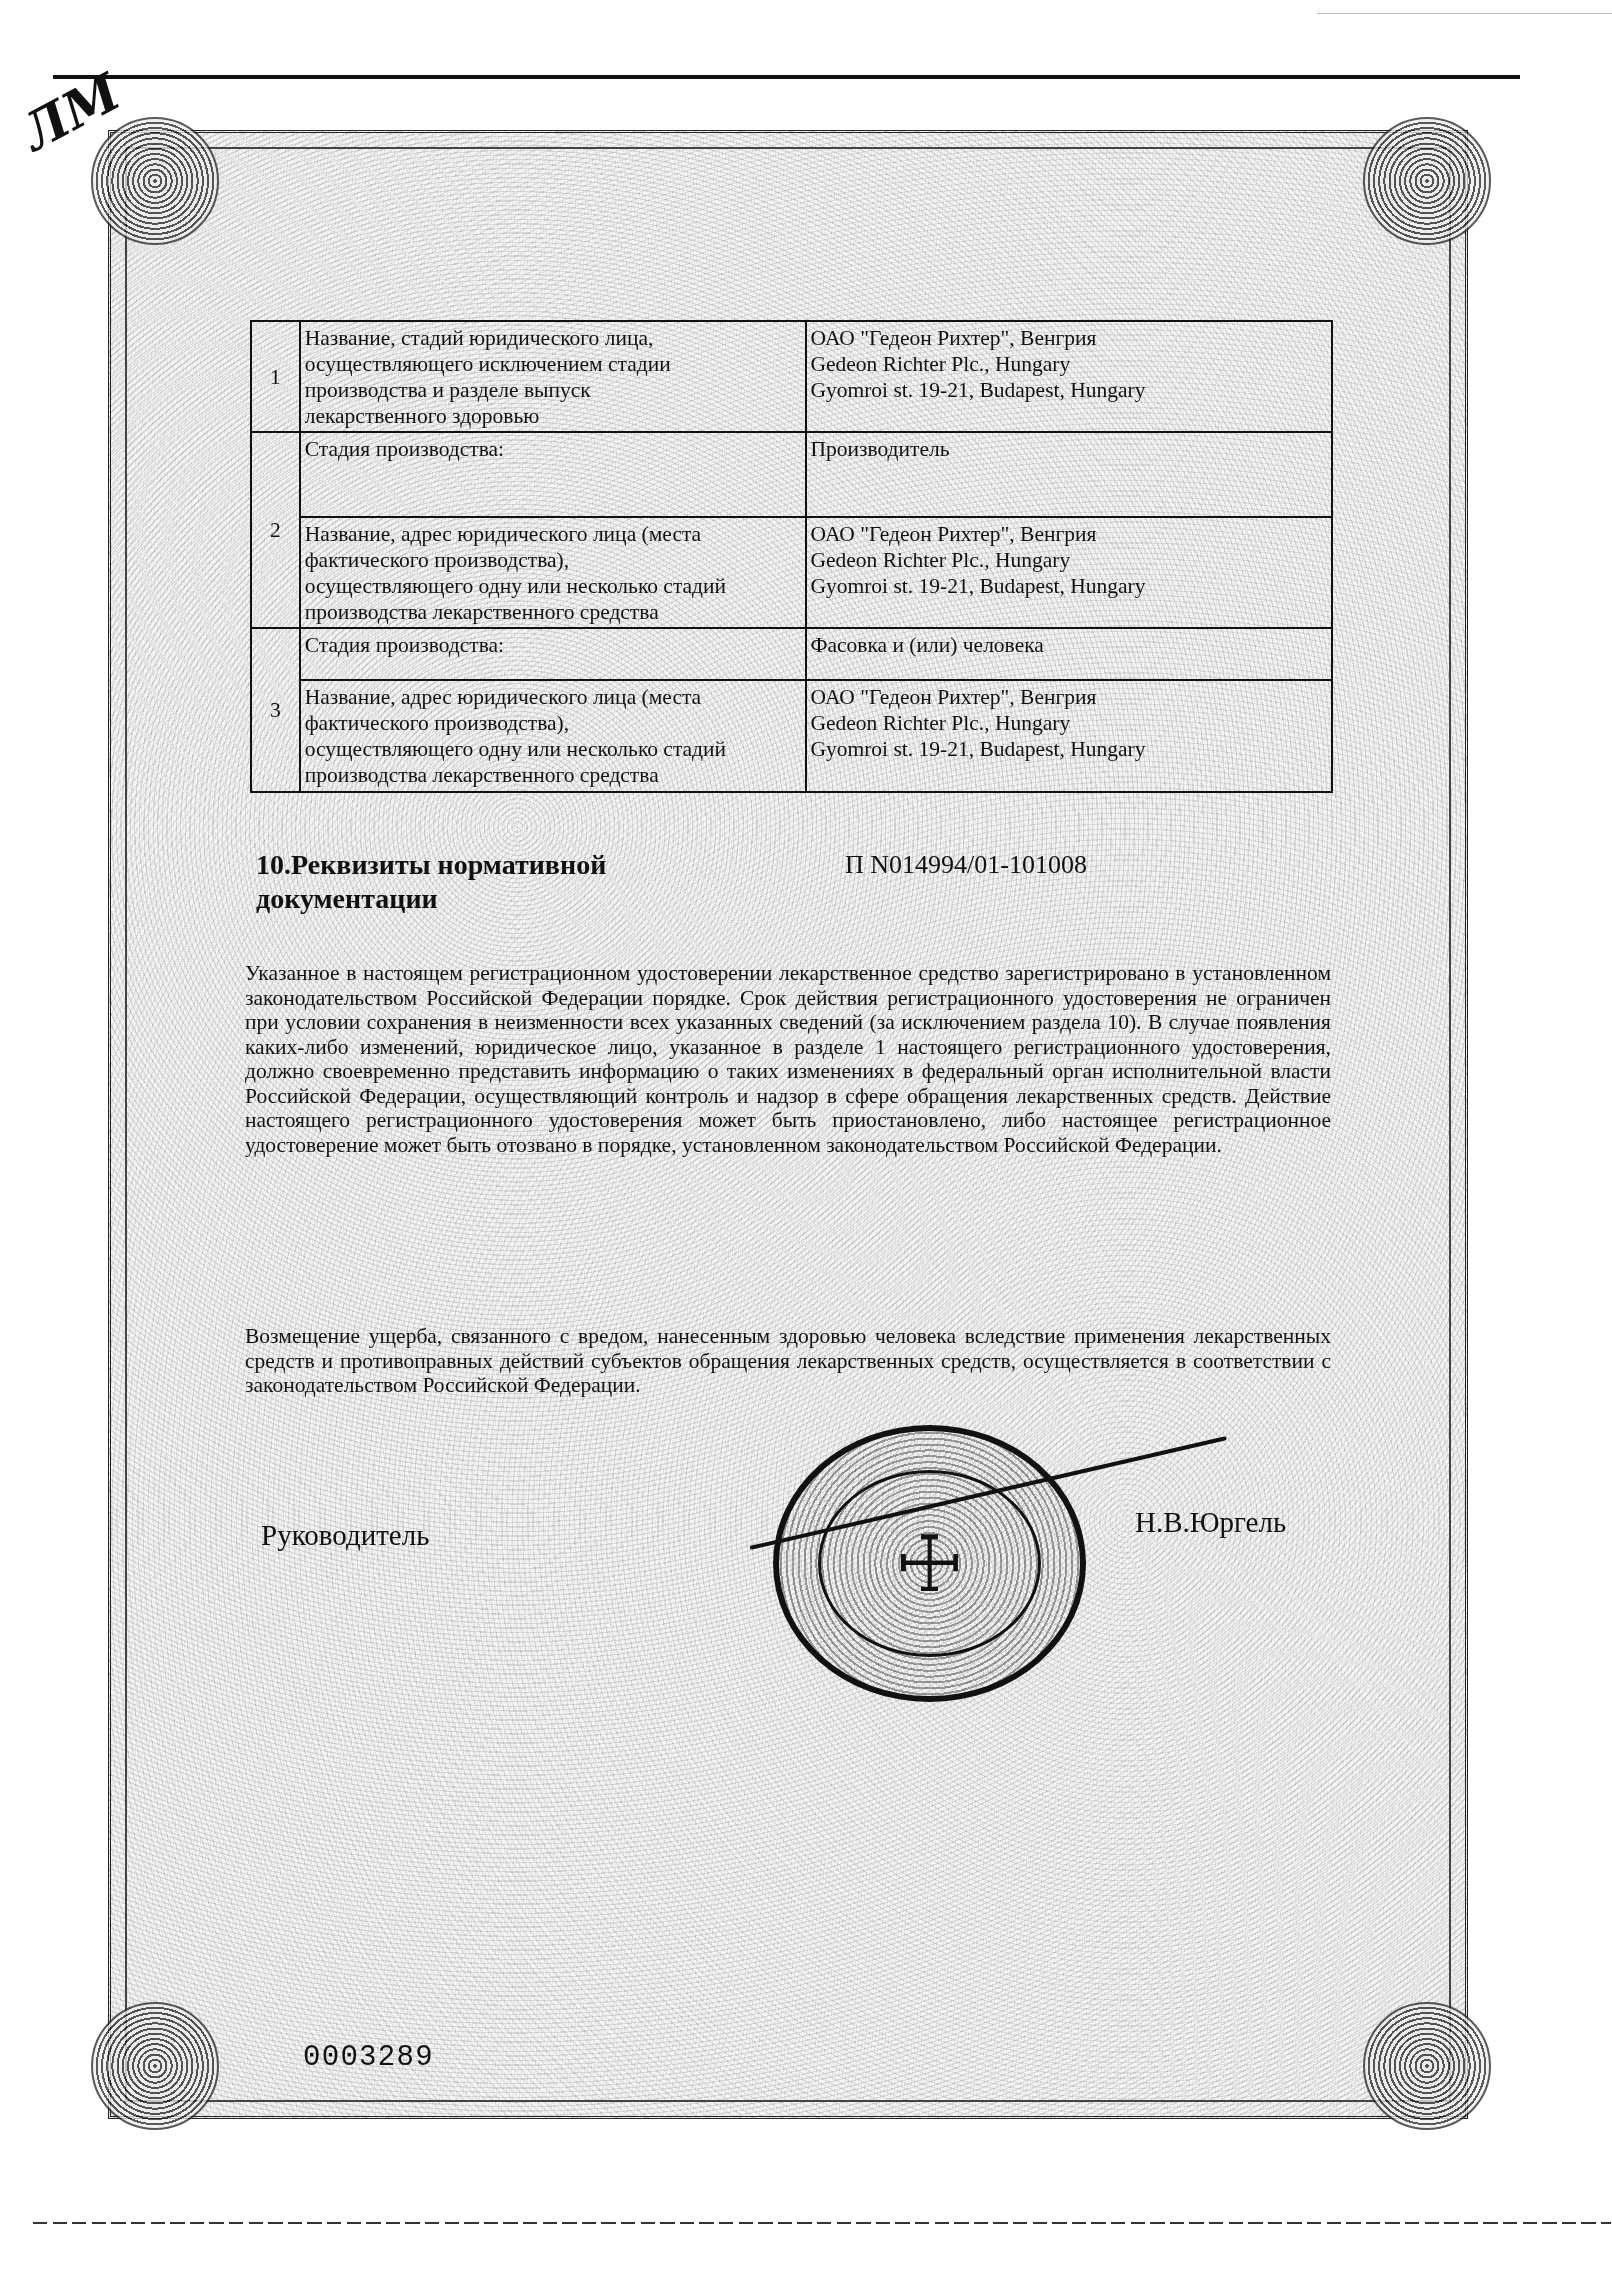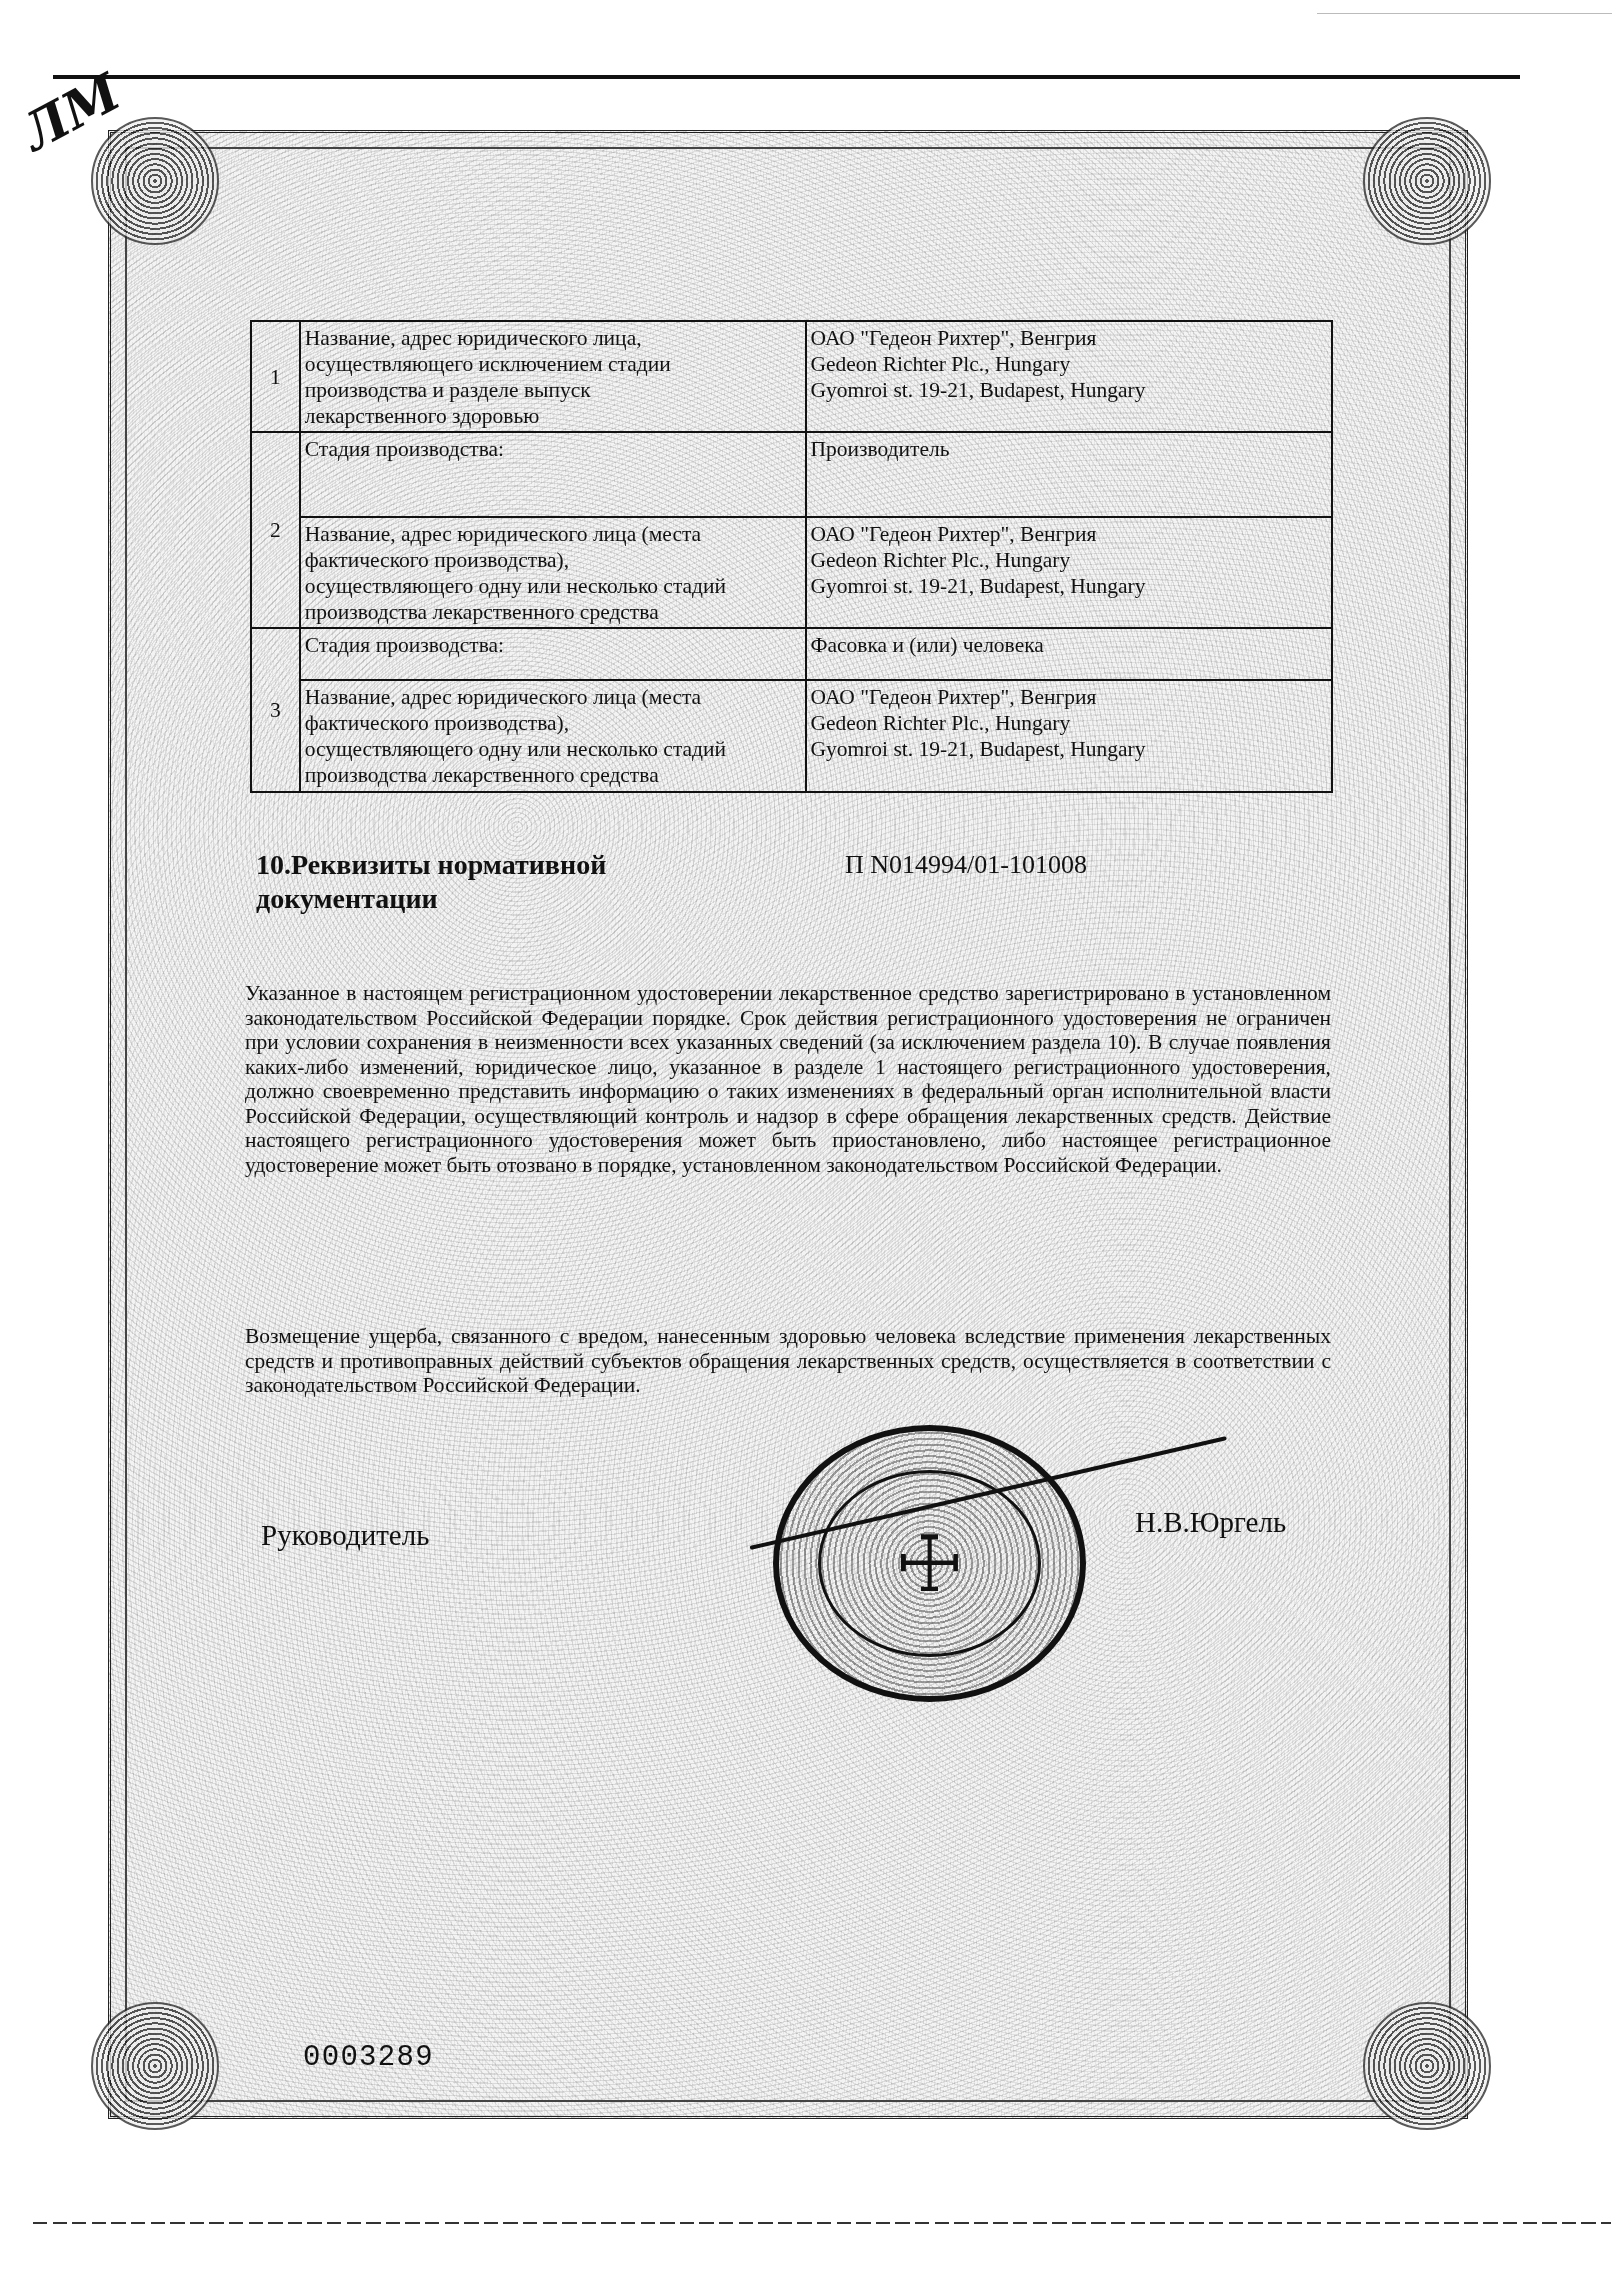--- a/index.html
+++ b/index.html
@@ -37,21 +37,21 @@
   .tbl { position: absolute; left: 250px; top: 320px; width: 1083px; border-collapse: collapse; }
   .tbl td { border: 2.6px solid #111; vertical-align: top; font-size: 21.5px; line-height: 26px; padding: 2.6px 3.9px; }
   .tbl td.num { width: 39px; text-align: center; vertical-align: middle; font-size: 21.5px; }
   .tbl td.lbl { width: 496px; }
   .tbl .ln { display: block; }
 
   .sec-head { position: absolute; left: 256px; top: 848px; font-size: 28px; font-weight: bold; line-height: 34px; }
   .sec-ref { position: absolute; left: 845px; top: 848px; font-size: 26px; line-height: 34px; }
 
   .para { position: absolute; left: 245px; width: 1086px; font-size: 21.5px; line-height: 24.5px; text-align: justify; }
-  .p1 { top: 981px; }
+  .p1 { top: 961px; }
   .p2 { top: 1324px; font-weight: normal; }
 
   .sig-role { position: absolute; left: 261px; top: 1519px; font-size: 29px; }
   .sig-name { position: absolute; left: 1135px; top: 1506px; font-size: 29px; }
 
   .seal { position: absolute; left: 773px; top: 1425px; width: 313px; height: 277px; border-radius: 50%;
     border: 6.5px solid #111; box-sizing: border-box;
     background: repeating-radial-gradient(circle, rgba(0,0,0,0.35) 0 2px, rgba(0,0,0,0) 2px 5.9px); }
   .seal-ring { position: absolute; inset: 39px; border-radius: 50%; border: 3.9px solid #111; }
   .seal-eagle { position: absolute; left: 50%; top: 50%; transform: translate(-50%,-50%); font-size: 78px; }
@@ -74,21 +74,21 @@
 <div class="corner c-tl"></div>
 <div class="corner c-tr"></div>
 <div class="corner c-bl"></div>
 <div class="corner c-br"></div>
 
 <table class="tbl">
   <tbody>
     <tr>
       <td class="num">1</td>
       <td class="lbl">
-        <span class="ln">Название, адрес юридического лица,</span>
+        <span class="ln">Название, стадий юридического лица,</span>
         <span class="ln">осуществляющего исключением стадии</span>
         <span class="ln">производства и разделе выпуск</span>
         <span class="ln">лекарственного здоровью</span>
       </td>
       <td>
         <span class="ln">ОАО "Гедеон Рихтер", Венгрия</span>
         <span class="ln">Gedeon Richter Plc., Hungary</span>
         <span class="ln">Gyomroi st. 19-21, Budapest, Hungary</span>
       </td>
     </tr>

